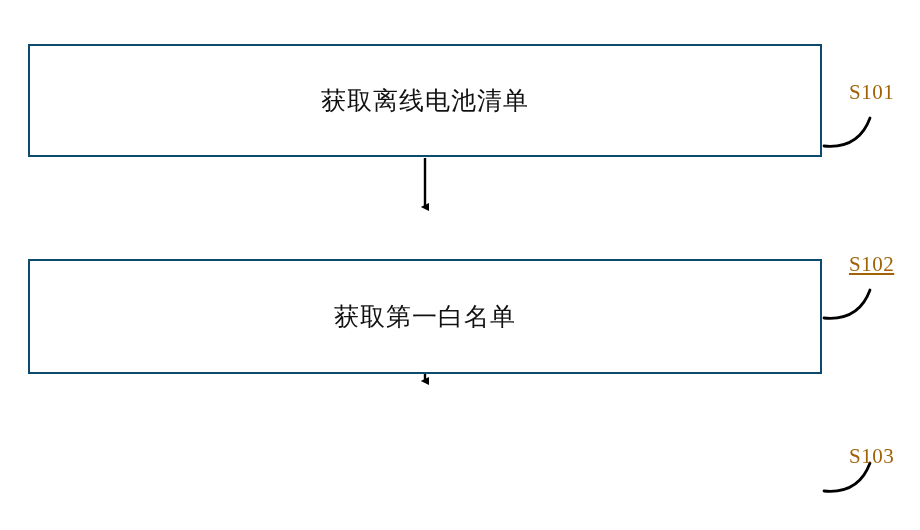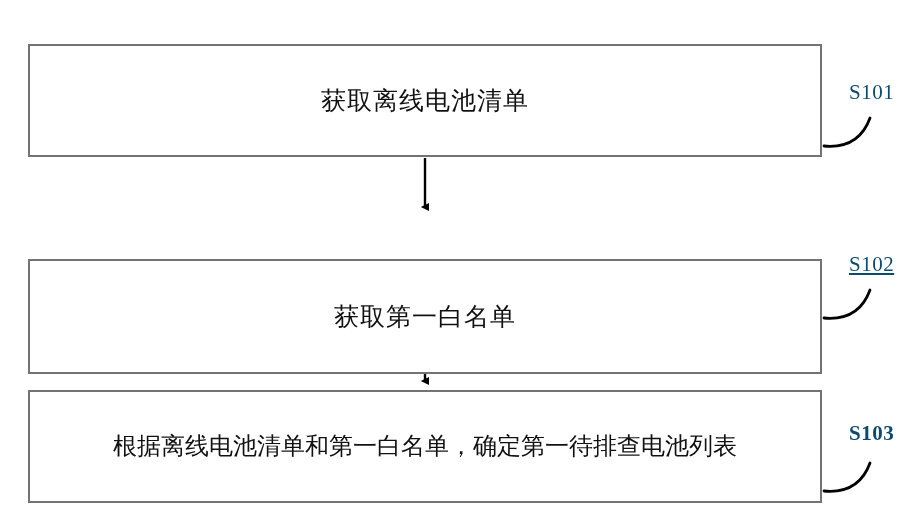--- a/index.html
+++ b/index.html
@@ -15,21 +15,21 @@
   }
   #figure {
     position: relative;
     width: 920px;
     height: 530px;
     background: #ffffff;
   }
   .node-box {
     position: absolute;
     box-sizing: border-box;
-    border: 2px solid #737373;
+    border: 2px solid #0c4a6e;
     background: #ffffff;
     display: flex;
     align-items: center;
     justify-content: center;
   }
   .node-label {
     font-family: "DejaVu Serif", "Liberation Serif", serif;
     font-size: 25px;
     line-height: 1.2;
     color: #111111;
@@ -38,21 +38,21 @@
     text-align: center;
   }
   .node-label.dense {
     font-size: 24px;
     letter-spacing: 0px;
   }
   .step-tag {
     position: absolute;
     font-family: "Liberation Serif", "DejaVu Serif", serif;
     font-size: 21px;
-    color: #0c4a6e;
+    color: #a16207;
     letter-spacing: 0.5px;
     white-space: nowrap;
   }
   #edges {
     position: absolute;
     left: 0;
     top: 0;
     width: 920px;
     height: 530px;
     pointer-events: none;
@@ -92,18 +92,15 @@
   <div class="node-box" style="left:28px; top:44px; width:794px; height:113px;">
     <span class="node-label">获取离线电池清单</span>
   </div>
   <span class="step-tag" style="left:849px; top:80px;">S101</span>
 
   <div class="node-box" style="left:28px; top:215px; width:794px; height:115px;margin-top:44px;">
     <span class="node-label">获取第一白名单</span>
   </div>
   <span class="step-tag" style="left:849px; top:252px;text-decoration:underline;">S102</span>
 
-  <div class="node-box" style="left:28px; top:390px; width:794px; height:113px;">
-    <span class="node-label dense">根据离线电池清单和第一白名单，确定第一待排查电池列表</span>
-  </div>
-  <span class="step-tag" style="left:849px; top:421px;font-weight:bold;">S103</span>
+  <span class="step-tag" style="left:849px; top:444px;">S103</span>
 
 </div>
 
 </body></html>

